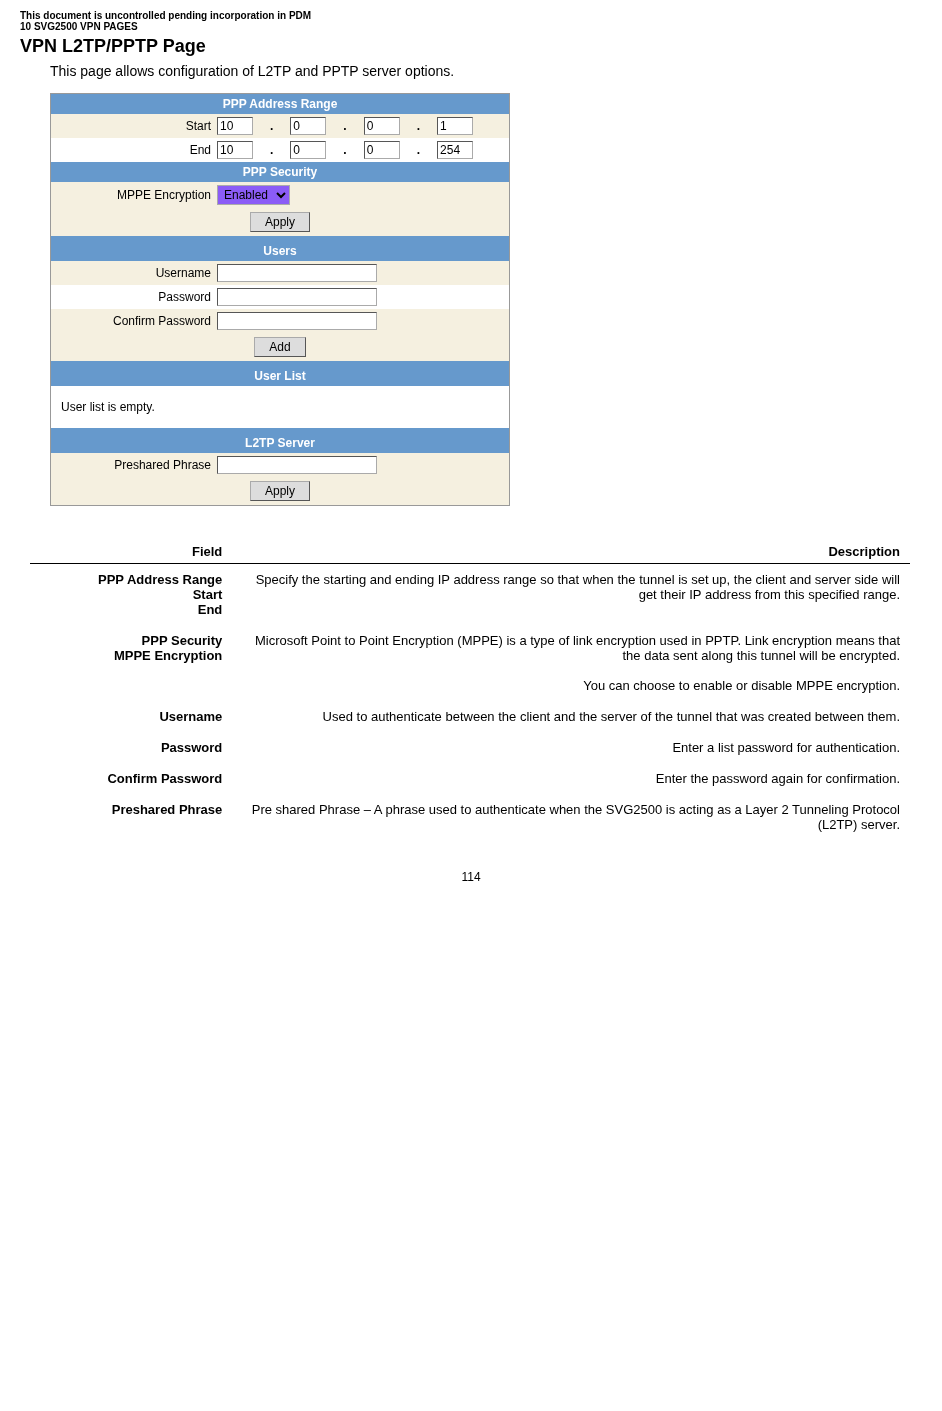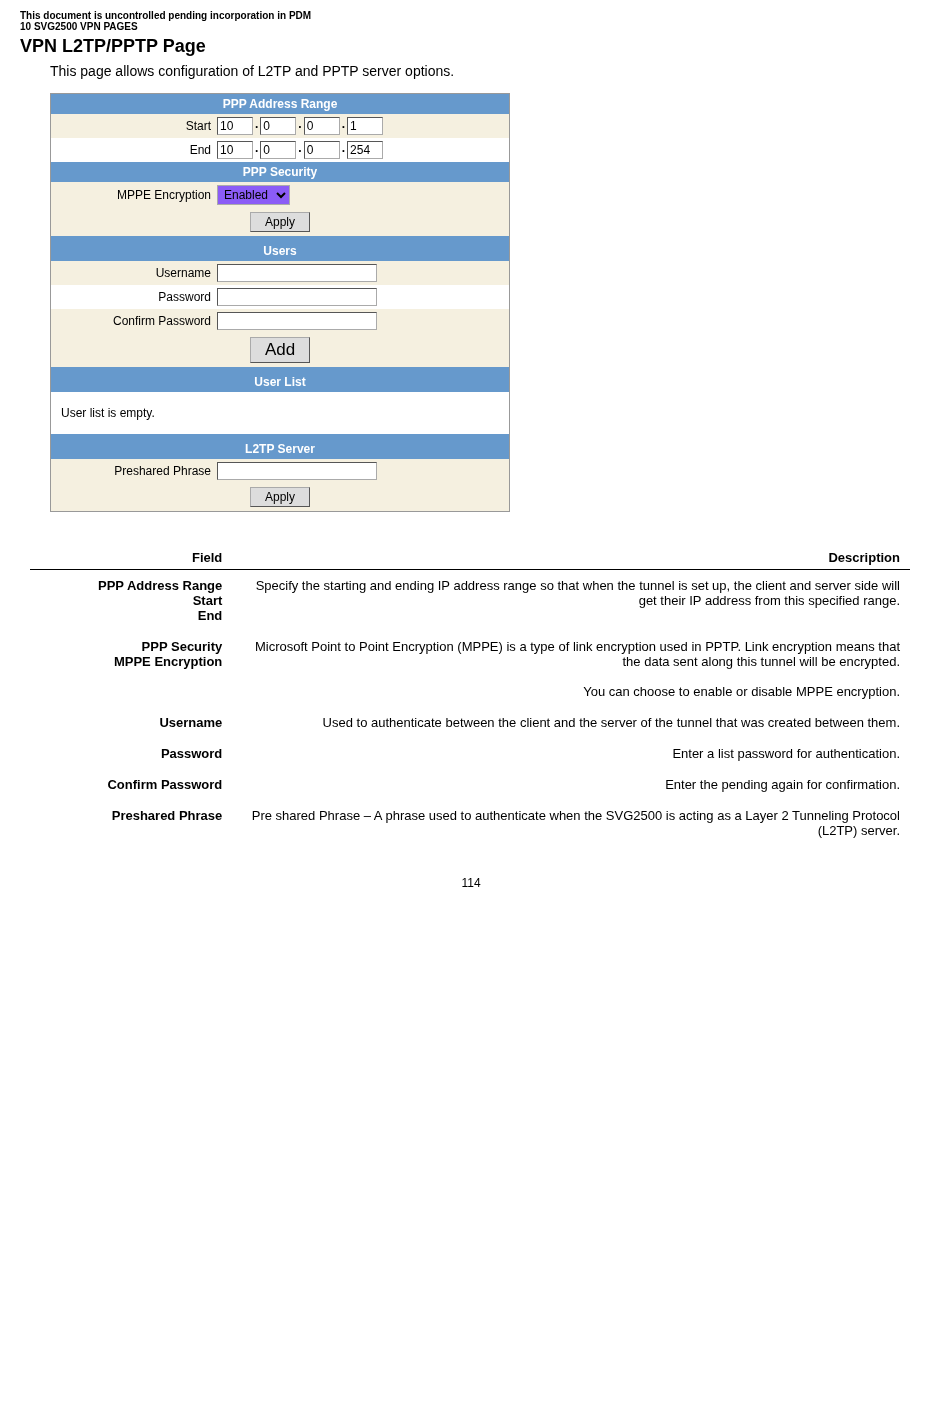--- a/index.html
+++ b/index.html
@@ -56,21 +56,22 @@
     }
     .row-label {
       text-align: right;
       flex: 0 0 160px;
       font-size: 12px;
       padding-right: 6px;
     }
     .row-value {
       flex: 1;
       display: flex;
-      gap: 2px;
+      align-items: center;
+      gap: 17px;
     }
     .ip-input {
       width: 36px;
       border: 1px inset #aaa;
       font-size: 12px;
       padding: 1px 2px;
       background: #fff;
     }
     .ip-dot {
       font-size: 12px;
@@ -92,21 +93,21 @@
     .btn-apply {
       background: #ddd;
       border: 1px outset #aaa;
       font-size: 12px;
       padding: 2px 14px;
       cursor: pointer;
     }
     .btn-add {
       background: #ddd;
       border: 1px outset #aaa;
-      font-size: 17px;
+      font-size: 12px;
       padding: 2px 14px;
       cursor: pointer;
     }
     .center-row {
       background: #f5f0e0;
       padding: 4px 18px;
       text-align: center;
     }
     .empty-msg {
       background: #fff;
@@ -292,21 +293,21 @@
       <td class="desc-col">Used to authenticate between the client and the server of the tunnel that was created between them.</td>
     </tr>
 
     <tr>
       <td class="field-col"><strong>Password</strong></td>
       <td class="desc-col">Enter a list password for authentication.</td>
     </tr>
 
     <tr>
       <td class="field-col"><strong>Confirm Password</strong></td>
-      <td class="desc-col">Enter the pending again for confirmation.</td>
+      <td class="desc-col">Enter the password again for confirmation.</td>
     </tr>
 
     <tr>
       <td class="field-col"><strong>Preshared Phrase</strong></td>
       <td class="desc-col">Pre shared Phrase – A phrase used to authenticate when the SVG2500 is acting as a Layer 2 Tunneling Protocol (L2TP) server.</td>
     </tr>
   </tbody>
 </table>
 
 <div class="page-num">114</div>

